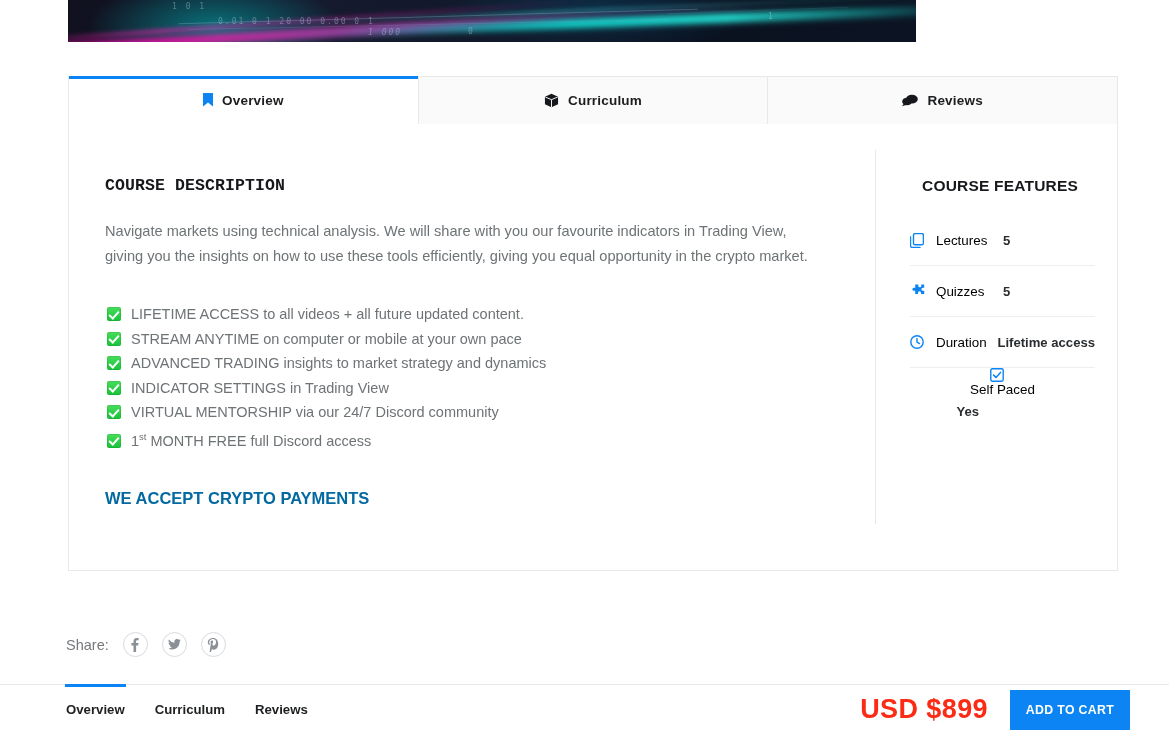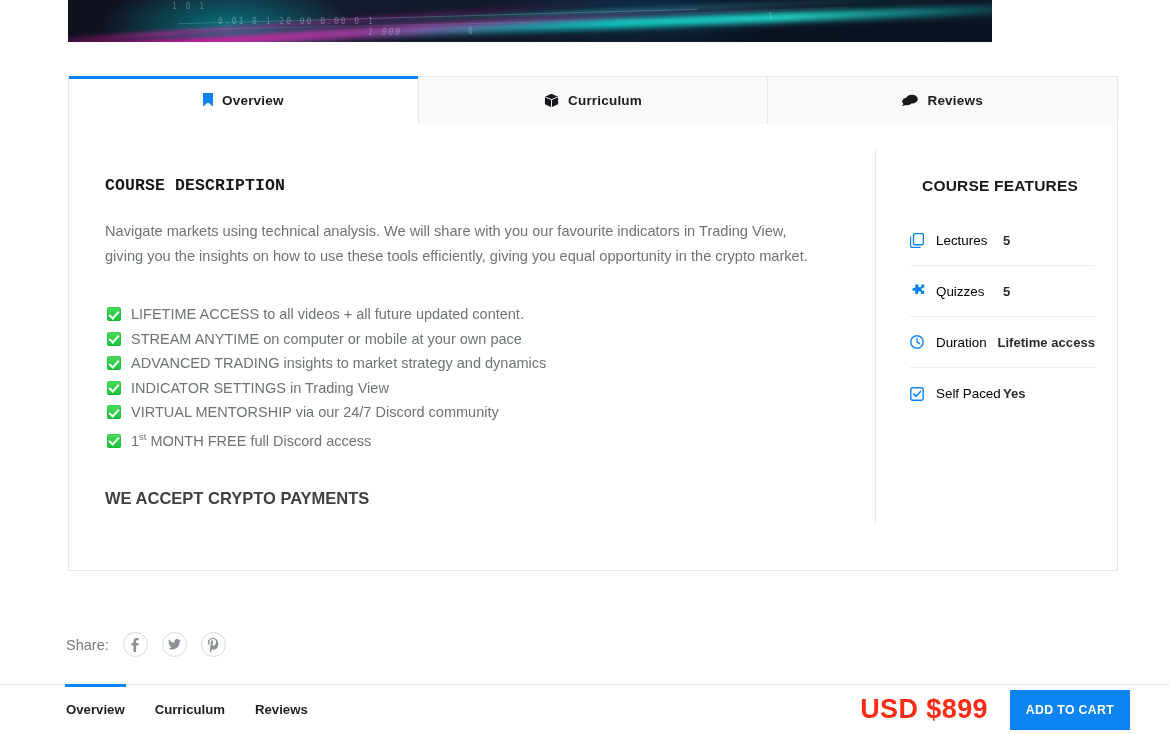--- a/index.html
+++ b/index.html
@@ -8,21 +8,21 @@
     width: 1169px; height: 734px;
     background: #ffffff;
     font-family: "Liberation Sans", sans-serif;
     overflow: hidden;
   }
 
   .page { position: relative; width: 1169px; height: 734px; background: #fff; }
 
   
   .banner {
-    position: absolute; left: 68px; top: 0; width: 924px; height: 42px;
+    position: absolute; left: 68px; top: 0; width: 848px; height: 42px;
     overflow: hidden;
     background: #1d4ed8;
   }
   .banner .bg {
     position: absolute; inset: -40px -10px;
     background:
       radial-gradient(ellipse 180px 70px at 18% 55%, rgba(0,190,190,0.55), transparent 70%),
       radial-gradient(ellipse 220px 60px at 62% 40%, rgba(10,60,90,0.6), transparent 72%),
       linear-gradient(96deg, #10101e 0%, #151a2e 30%, #101828 55%, #0a1220 75%, #0c1423 100%);
   }
@@ -107,30 +107,30 @@
     box-shadow: inset 0 0 0 1px rgba(0,0,0,.08);
   }
   .chk::after {
     content: ""; position: absolute; left: 4px; top: 1.5px;
     width: 4px; height: 8px; border: solid #fff; border-width: 0 2px 2px 0;
     transform: rotate(42deg);
   }
   .feat-list li sup { font-size: 9.5px; vertical-align: super; }
 
   h3.crypto {
-    margin: 36px 0 0 0; font-size: 16.5px; font-weight: 700; color: #404040;
+    margin: 36px 0 0 0; font-size: 16.5px; font-weight: 700; color: #0369a1;
   }
 
   
   .cf-title { margin: 0 0 20px 12px; font-size: 15.5px; font-weight: 700; color: #16181b; letter-spacing: .2px; }
   .cf-row {
     display: flex; align-items: center; height: 51px;
     border-bottom: 1px solid #eceef0;
   }
-  .cf-row:last-child { border-bottom: none; }
+  .cf-row:last-child { border-bottom: none; flex-direction: column; }
   .cf-ic { width: 26px; flex: none; display: flex; align-items: center; color: #0d84f3; }
   .cf-label { flex: 1; font-size: 13.4px; color: #000000; }
   .cf-val { font-size: 13.1px; font-weight: 700; color: #2a2d30; text-align: left; white-space: nowrap; }
   .cf-val.num { width: 92px; }
 
   
   .share { position: absolute; left: 66px; top: 632px; display: flex; align-items: center; gap: 14px; }
   .share-label { font-size: 14.5px; color: #75797c; }
   .sbtn {
     width: 25px; height: 25px; border-radius: 50%; border: 1px solid #d7dadd;

